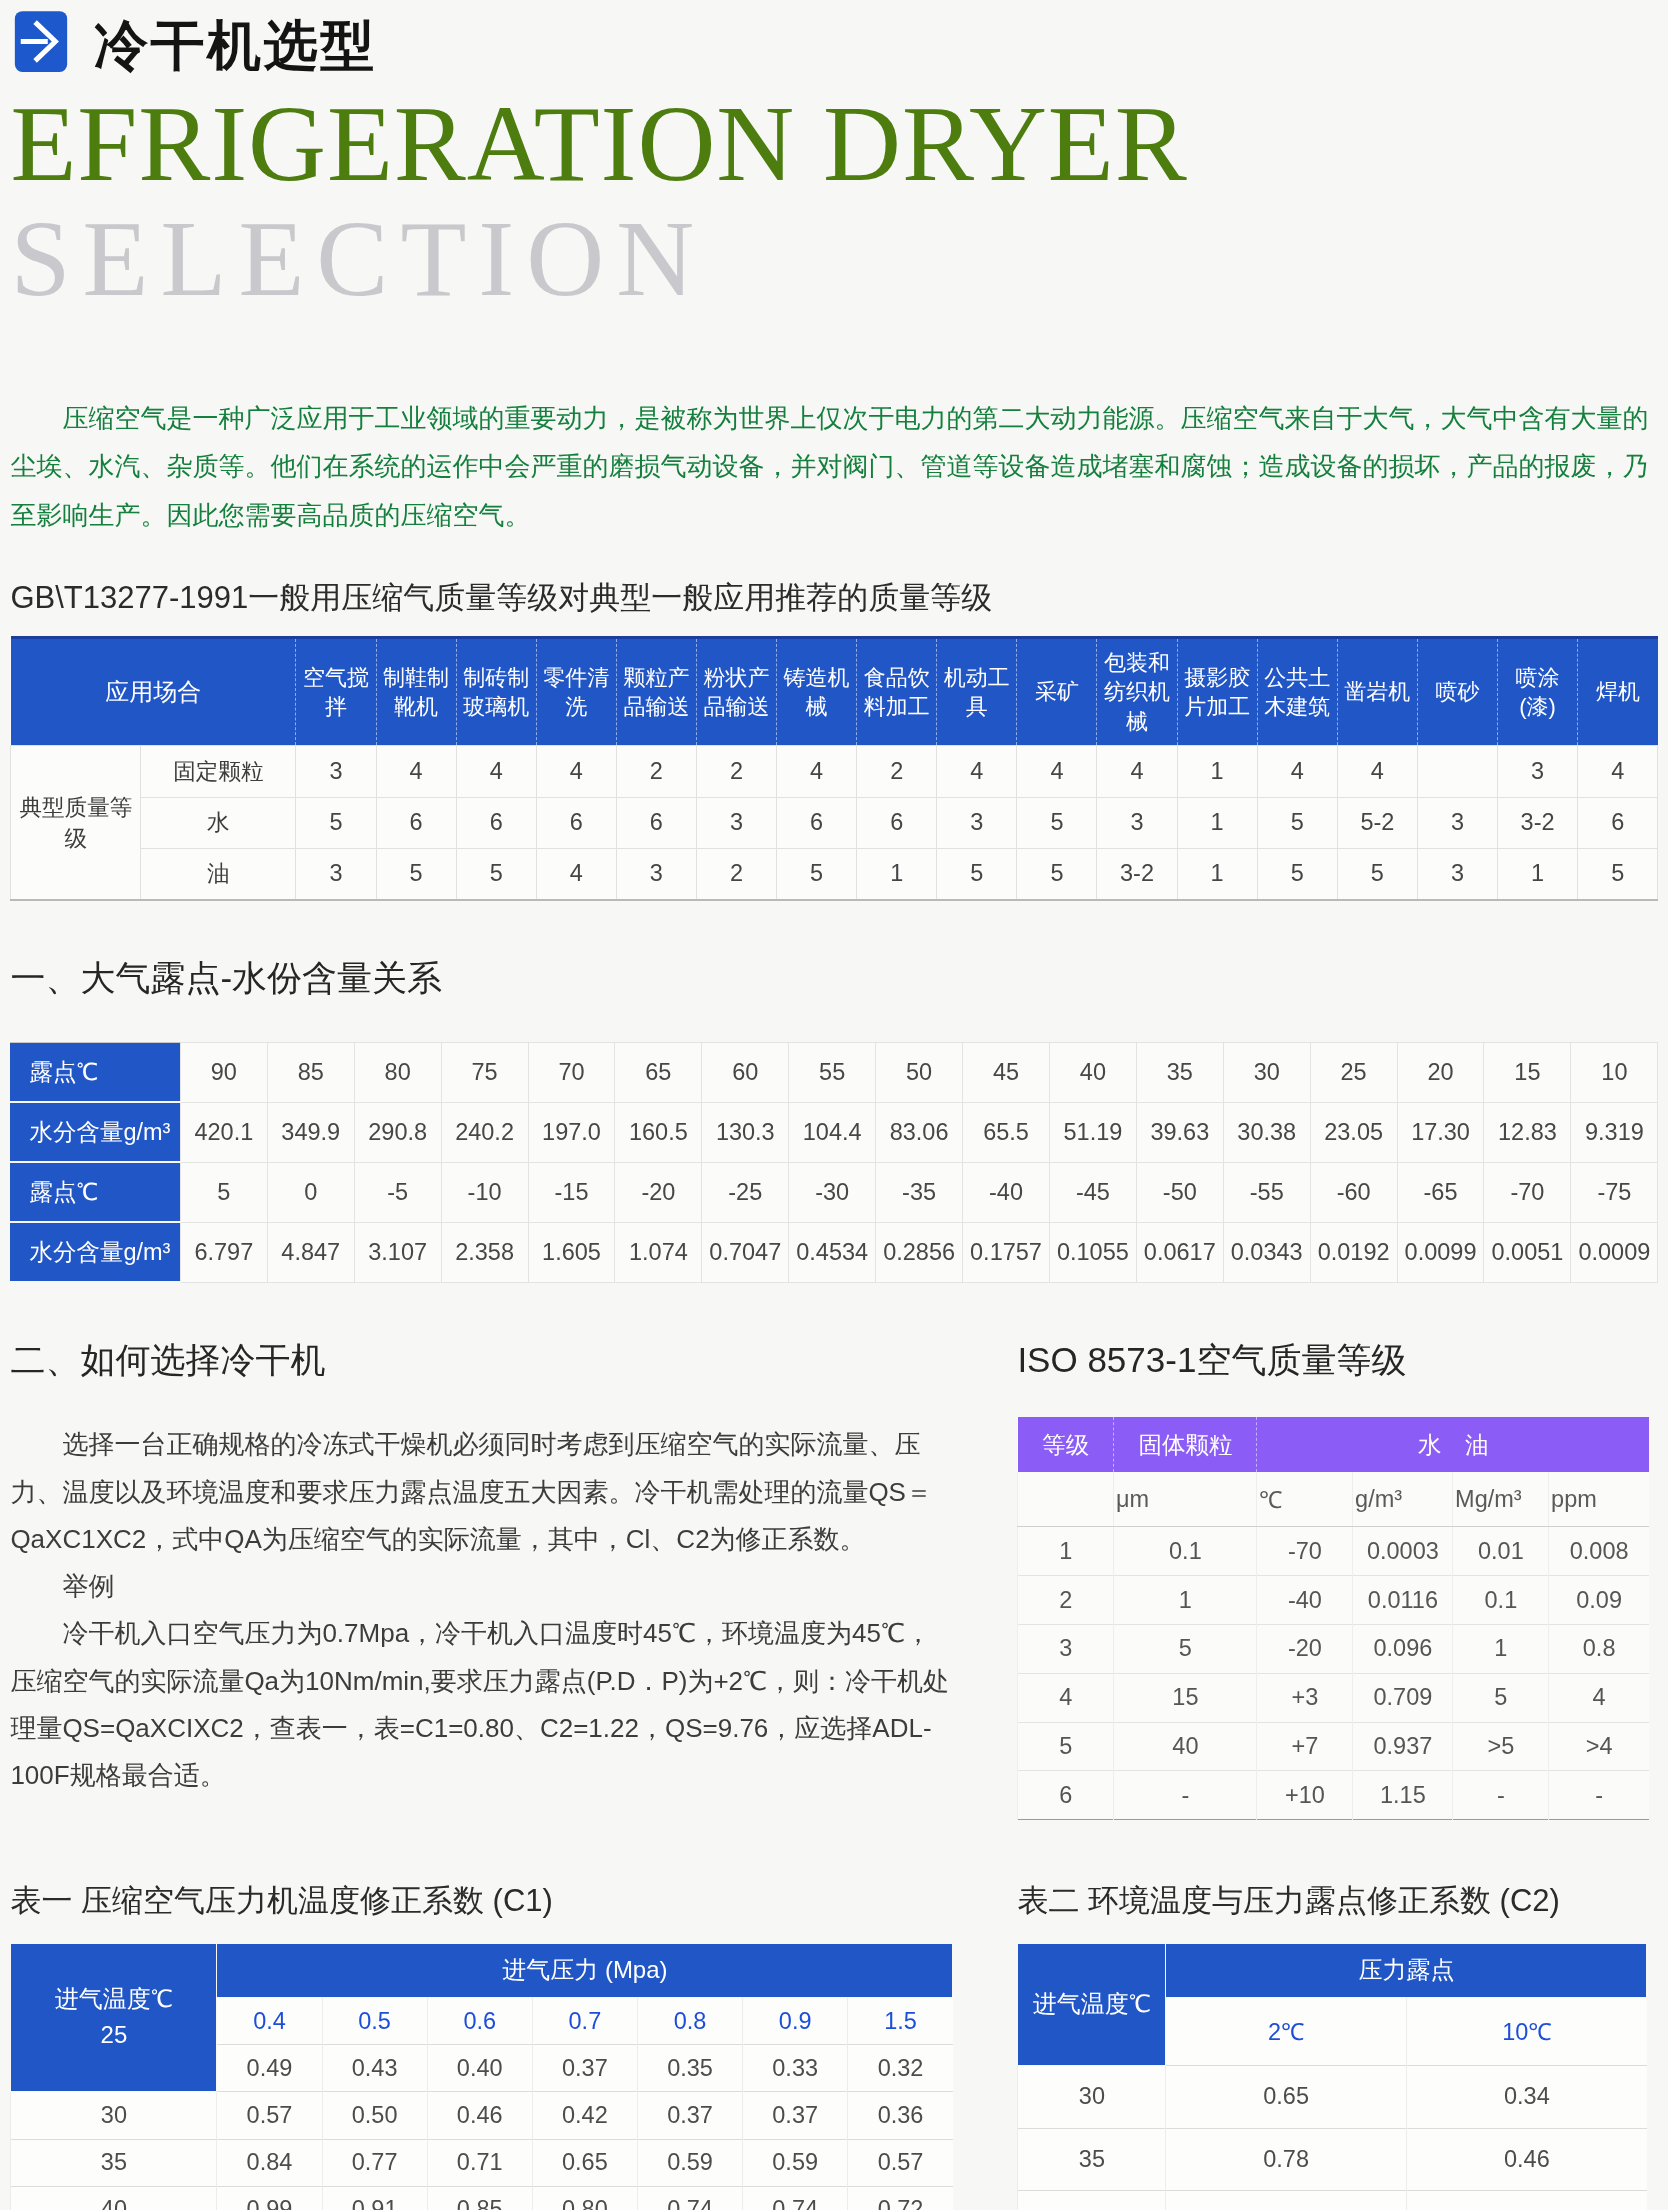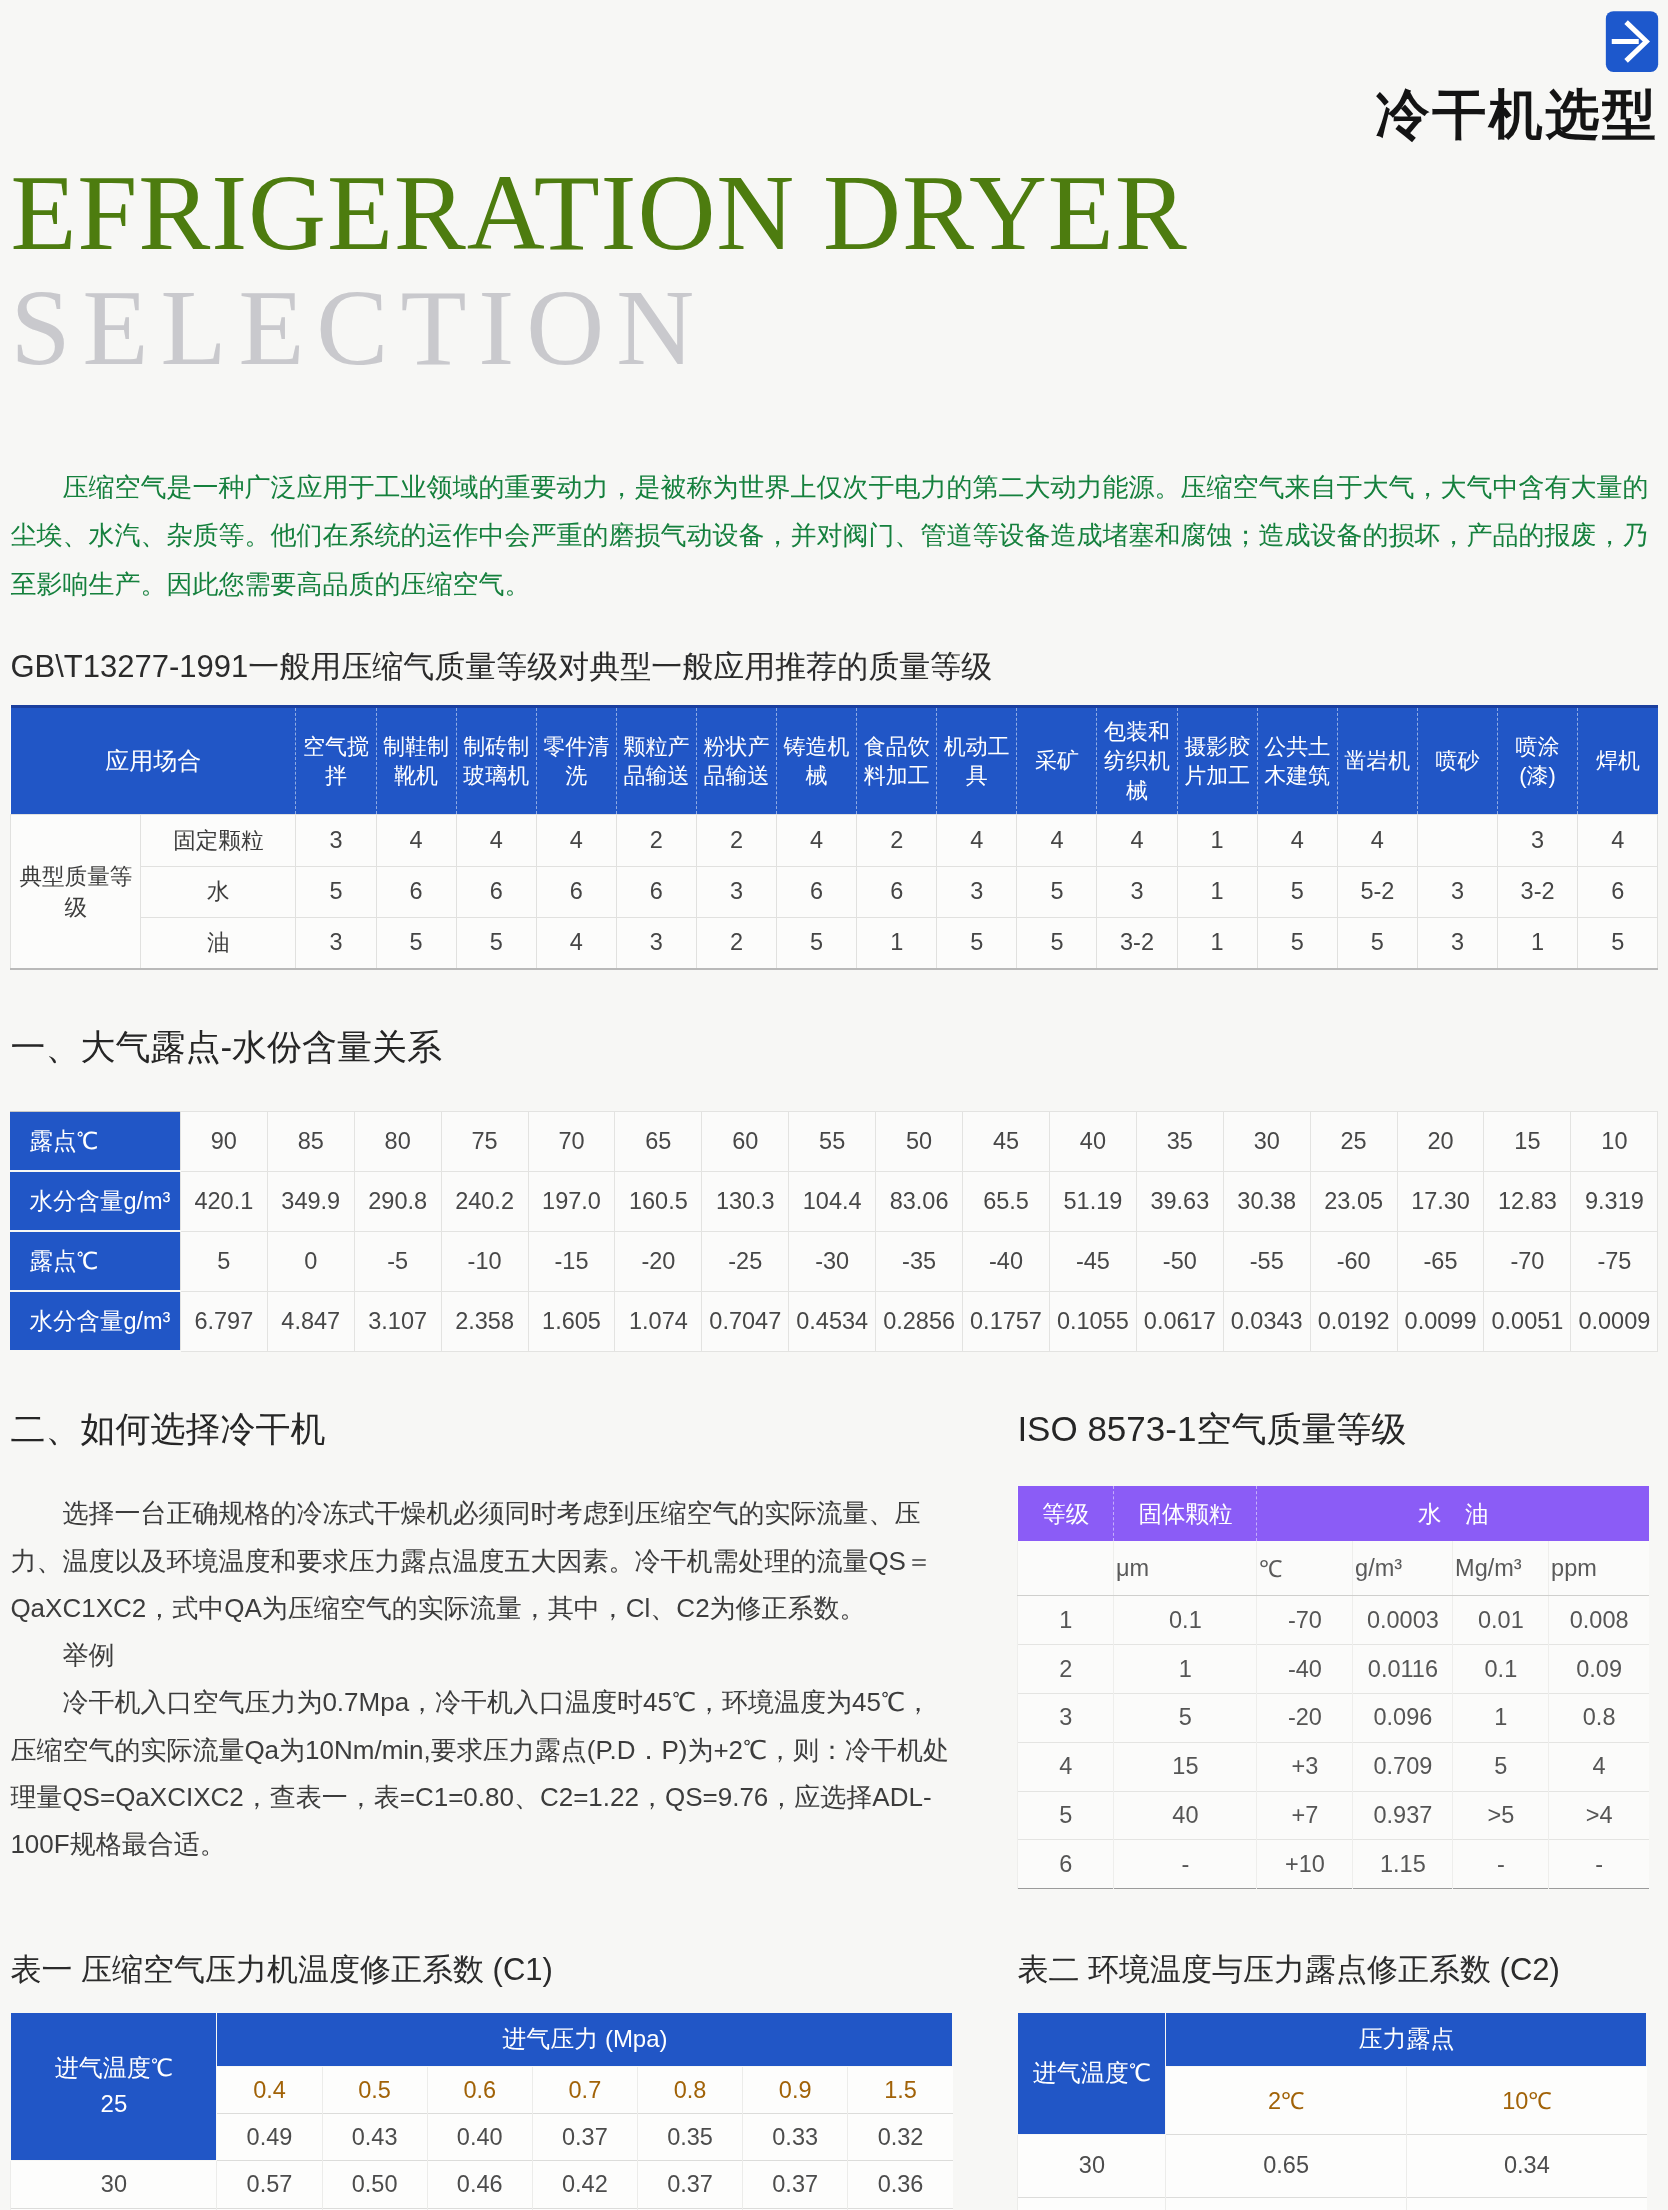--- a/index.html
+++ b/index.html
@@ -6,21 +6,21 @@
   html, body { width:1669px; }
   body {
     height:2211px; overflow:hidden;
     background:#f7f7f5;
     font-family:"Liberation Sans", sans-serif;
     color:#333;
   }
   .page { padding:0 10.4px; }
 
   
-  .hdr { display:flex; align-items:flex-end; gap:6px; padding:10.4px 0 0 3.5px;flex-direction:column; }
+  .hdr { display:flex; align-items:flex-start; gap:26px; padding:10.4px 0 0 3.5px; }
   .arrow-box svg { display:block; }
   .title-cn { font-size:54px; font-weight:700; color:#141414; letter-spacing:2.6px; }
   .title-en1 {
     font-family:"Liberation Serif", serif;
     font-size:108px; line-height:1.1; color:#4d7c0f;
     margin-top:2px; white-space:nowrap; letter-spacing:0.9px;
   }
   .title-en2 {
     font-family:"Liberation Serif", serif;
     font-size:108px; line-height:1.02; color:#c9c9cd; letter-spacing:12px;
@@ -107,21 +107,21 @@
     background:#2156c6; color:#fff; font-weight:400; font-size:24px;
     border:1.7px solid #f7f7f5; padding:8.7px 1.7px; line-height:1.5;
   }
   .c1-table td, .c1-table tbody th,
   .c2-table td, .c2-table tbody th {
     font-weight:400; font-size:23.5px; color:#4c4c4c; text-align:center;
     border-top:0.9px solid #dcdcda; border-left:0.9px solid #ececea;
   }
   .c1-table td, .c1-table tbody th { padding:9.6px 1.7px; }
   .c2-table td, .c2-table tbody th { padding:17.4px 1.7px; }
-  .c1-table tr.pressures td, .c2-table tr.dewpoints td { color:#a16207;margin-top:45px; }
+  .c1-table tr.pressures td, .c2-table tr.dewpoints td { color:#1d4ed8;margin-top:45px; }
 </style>
 </head>
 <body>
 
 <div class="page">
 
   <div class="hdr">
     <span class="arrow-box">
       <svg viewBox="0 0 64 74" width="54" height="63" aria-hidden="true">
         <rect x="1" y="1" width="62" height="72" rx="9" fill="#1d58cc"></rect>

